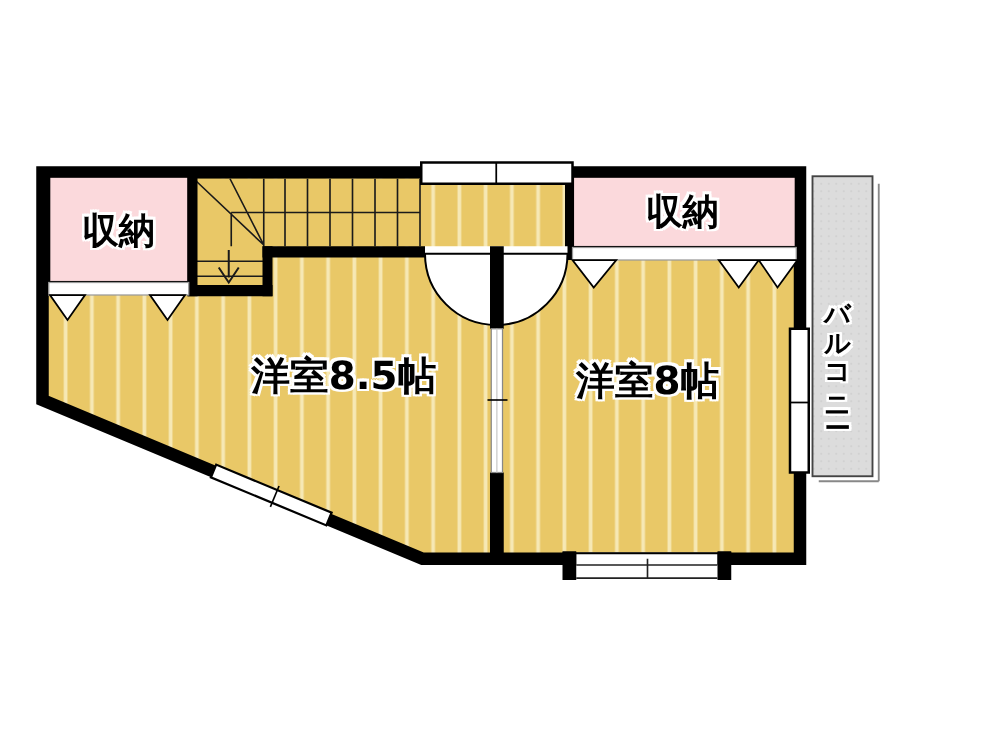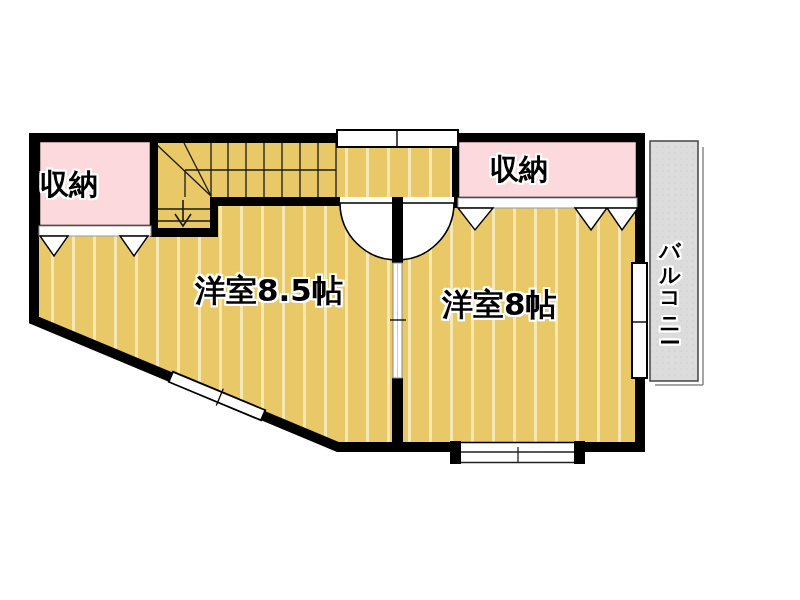--- a/index.html
+++ b/index.html
@@ -1,19 +1,19 @@
 <!DOCTYPE html>
 <html><head>
 <meta charset="utf-8">
 <style>
   html,body{margin:0;padding:0;background:#fff;}
   #stage{position:relative;width:800px;height:600px;background:#ffffff;overflow:hidden;
          font-family:"DejaVu Sans",sans-serif;}
   #plan-svg{position:absolute;left:0;top:0;}
-  .halo{position:absolute;color:#000;font-weight:bold;white-space:nowrap;
+  .halo{position:absolute;color:#000;font-weight:bold;white-space:nowrap;text-align:center;
         text-shadow:-2px -2px 0 #fff,2px -2px 0 #fff,-2px 2px 0 #fff,2px 2px 0 #fff,
                     0 -2px 0 #fff,0 2px 0 #fff,-2px 0 0 #fff,2px 0 0 #fff;}
   .room-label{font-size:31px;}
   .closet-label{font-size:29px;}
   .balcony-label{font-size:21px;writing-mode:vertical-rl;letter-spacing:2px;
                  height:160px;text-align:center;}
 </style>
 </head>
 <body>
 
@@ -100,18 +100,18 @@
       <path d="M450,442.5 H585" stroke="#000" stroke-width="1.6"></path>
       <path d="M461,452 H574 M461,462.5 H574 M518,447 V463" fill="none" stroke="#222" stroke-width="1.3"></path>
     </g>
 
     <g transform="rotate(22.6 217 396)">
       <rect x="167" y="390.5" width="100" height="11" fill="#fff" stroke="#000" stroke-width="1.8"></rect>
       <path d="M220,387 V405" stroke="#000" stroke-width="1.3"></path>
     </g>
   </svg>
 
-  <div class="halo room-label" style="left:195px;top:270px;width:160px;">洋室8.5帖</div>
+  <div class="halo room-label" style="left:195px;top:280px;width:160px;">洋室8.5帖</div>
   <div class="halo room-label" style="left:442px;top:284px;width:152px;">洋室8帖</div>
   <div class="halo closet-label" style="left:40px;top:165px;width:110px;">収納</div>
   <div class="halo closet-label" style="left:490px;top:150px;width:112px;">収納</div>
   <div class="halo balcony-label" style="left:656px;top:200px;">バルコニー</div>
 </div>
 
 </body></html>

